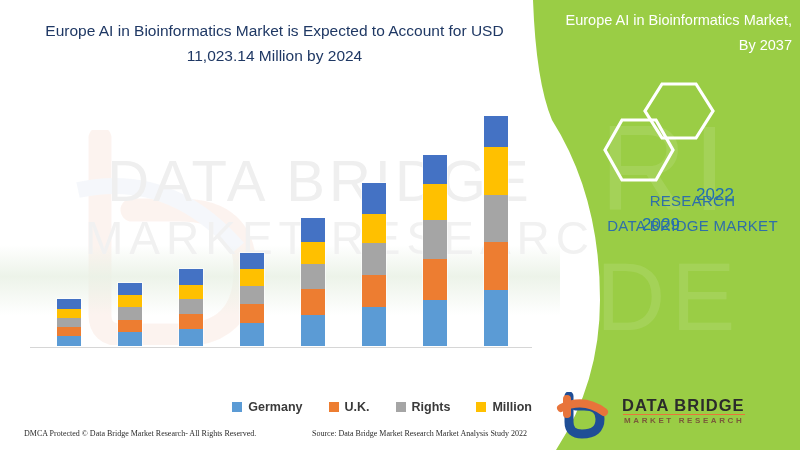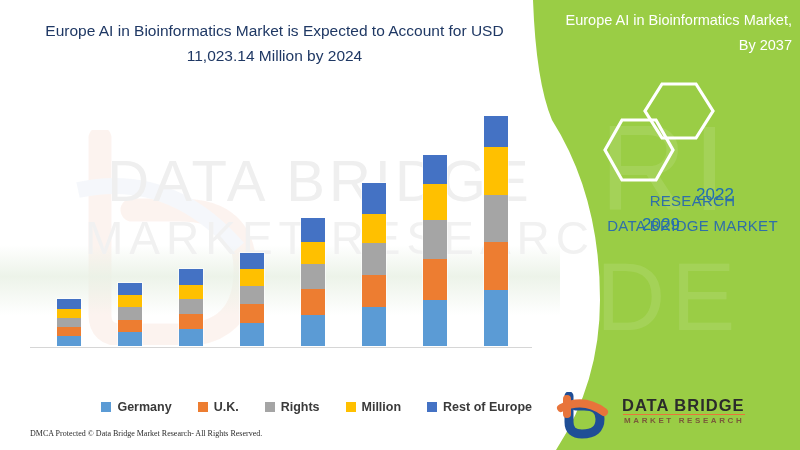--- a/index.html
+++ b/index.html
@@ -56,21 +56,21 @@
     position:absolute;left:22px;top:380px;width:510px;height:20px;
     display:flex;align-items:center;justify-content:flex-end;gap:26px;margin-top:17px;
   }
   .lg{display:flex;align-items:center;gap:6px;}
   .lg-sw{width:10px;height:10px;display:inline-block;}
   .lg-tx{font-size:12.5px;font-weight:bold;color:#3a3a3a;white-space:nowrap;}
 
   
   .foot{position:absolute;top:429px;font-size:8px;color:#2b2b2b;
         font-family:"Liberation Serif", serif;white-space:nowrap;}
-  .foot-l{left:30px;}
+  .foot-l{left:24px;}
   .foot-r{left:312px;}
 
   
   #panel{position:absolute;left:0;top:0;width:800px;height:450px;pointer-events:none;}
   .panel-title{
     position:absolute;left:548px;top:8px;width:244px;
     text-align:right;color:#ffffff;font-size:14.5px;line-height:25px;
   }
   .hexwrap{position:absolute;left:600px;top:78px;width:190px;height:110px;}
   .hex-label{
@@ -188,27 +188,24 @@
         <span class="lg-tx">U.K.</span>
       </div>
       <div class="lg">
         <span class="lg-sw" style="background: rgb(165, 165, 165);"></span>
         <span class="lg-tx">Rights</span>
       </div>
       <div class="lg">
         <span class="lg-sw" style="background: rgb(255, 192, 0);"></span>
         <span class="lg-tx">Million</span>
       </div>
-      <div class="lg">
-        <span class="lg-sw" style="background: rgb(68, 114, 196);"></span>
-        <span class="lg-tx">Rest of Europe</span>
-      </div>
     </div>
 
   <div class="foot foot-l">DMCA Protected © Data Bridge Market Research- All Rights Reserved.</div>
+  <div class="foot foot-r">Source: Data Bridge Market Research Market Analysis Study 2022</div>
 
   <svg id="panel" viewBox="0 0 800 450" preserveAspectRatio="none">
     <path d="M533 0 L800 0 L800 450 L556 450 Q600 382 600 300 Q600 196 552 120 Q536 82 533 0 Z" fill="#9ACD45"></path>
     <g opacity="0.10" fill="#ffffff">
       <text x="600" y="210" font-family="Liberation Sans, sans-serif" font-size="120" letter-spacing="6">RI</text>
       <text x="596" y="330" font-family="Liberation Sans, sans-serif" font-size="96" letter-spacing="6">DE</text>
     </g>
   </svg>
 
   <div class="panel-title">Europe AI in Bioinformatics Market, By 2037</div>

